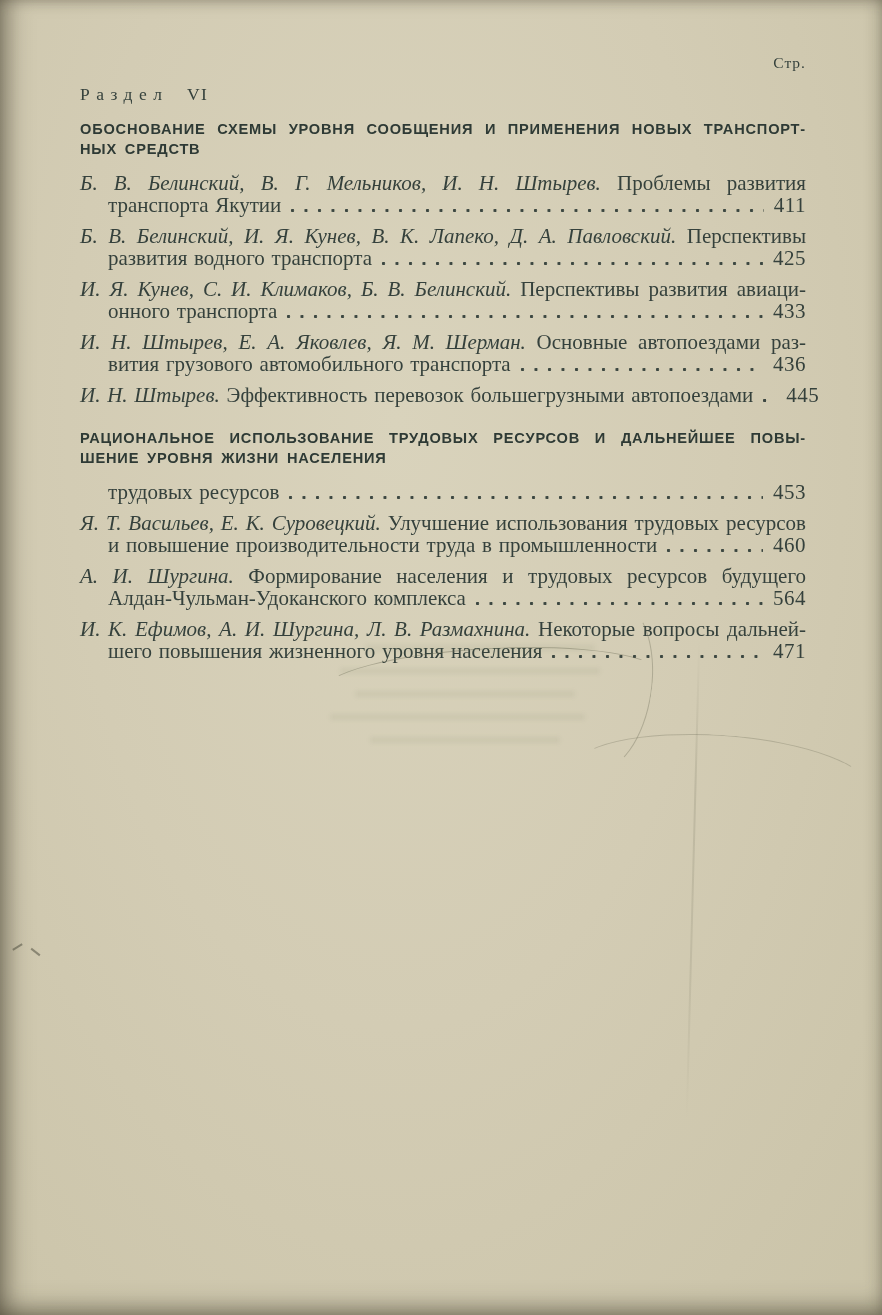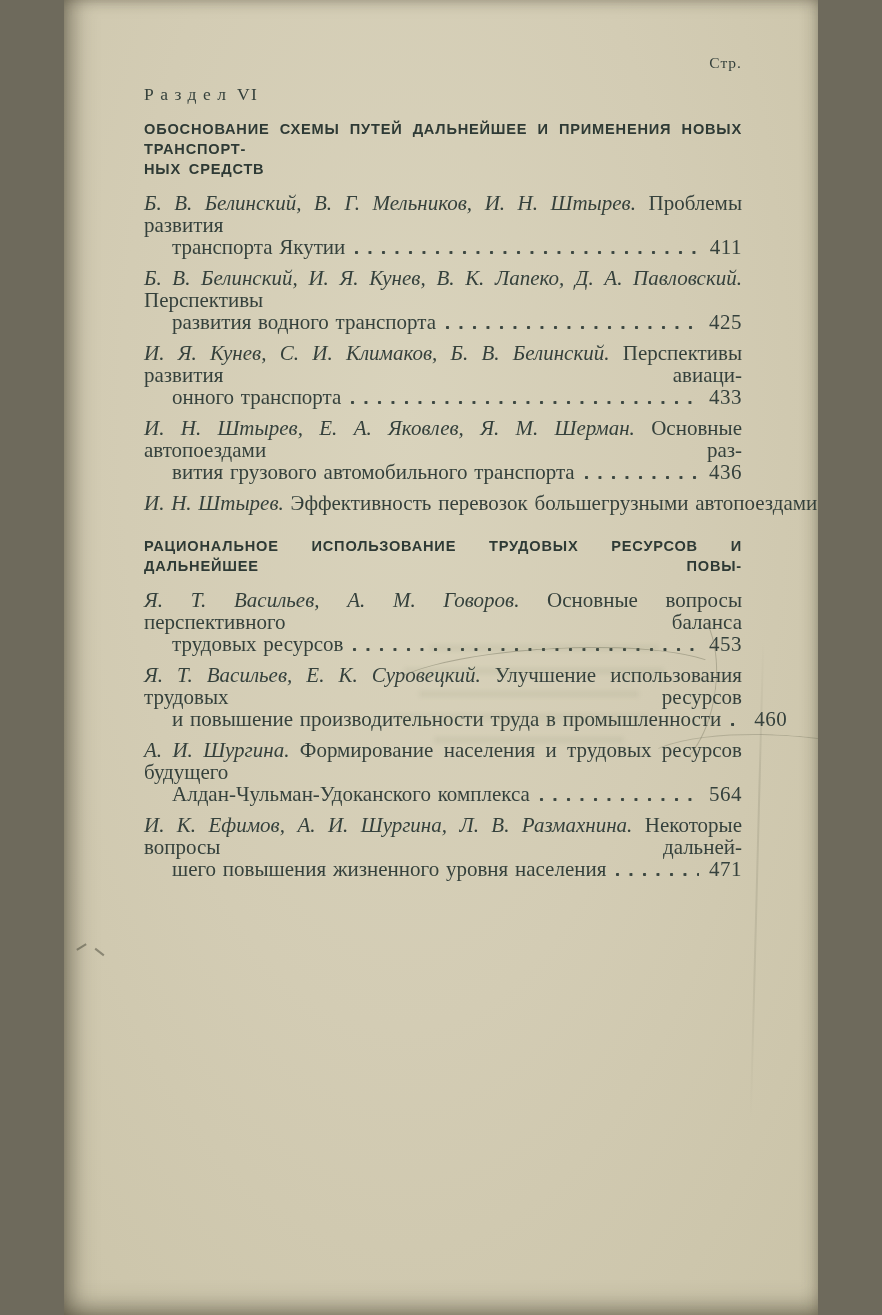--- a/index.html
+++ b/index.html
@@ -1,18 +1,18 @@
 <!DOCTYPE html>
 <html><head>
 <meta charset="utf-8">
 <style>
   html,body { margin:0; padding:0; background:#6e6a5c; }
   .page {
     position:relative;
-    width:754px; height:1315px;
+    width:882px; height:1315px;
     margin:0 auto;
     box-sizing:border-box;
     padding:54px 76px 0 80px;
     background: radial-gradient(ellipse at 45% 32%, #d9d3bc 0%, #d3ccb4 48%, #cac3a8 100%);
     box-shadow:
       inset 18px 0 26px -12px rgba(58,53,38,0.55),
       inset -8px 0 16px -8px rgba(58,53,38,0.28),
       inset 0 -16px 24px -10px rgba(58,53,38,0.50),
       inset 0 8px 14px -8px rgba(58,53,38,0.25);
     overflow:hidden;
@@ -22,21 +22,21 @@
 
   .str {
     text-align:right;
     font-size:15.5px;
     letter-spacing:1px;
     margin-bottom:12px;
   }
 
   .sec-head { margin:8px 0 14px; font-size:17.5px; }
   .sec-word { letter-spacing:6.5px; }
-  .sec-num  { margin-left:0; letter-spacing:1.5px; }
+  .sec-num  { margin-left:14px; letter-spacing:1.5px; }
 
   .sec-title {
     font-family:"Liberation Sans", sans-serif;
     font-weight:700;
     font-size:14.6px;
     line-height:20px;
     letter-spacing:0.8px;
     word-spacing:3px;
     color:#2e3a35;
     margin-bottom:13px;
@@ -86,21 +86,21 @@
 <div class="page">
 
   <div class="str">Стр.</div>
 
   <section>
     <div class="sec-head">
       <span class="sec-word">Раздел</span>
       <span class="sec-num">VI</span>
     </div>
     <div class="sec-title">
-      <div class="st-l1">ОБОСНОВАНИЕ СХЕМЫ ПУТЕЙ ДАЛЬНЕЙШЕЕ И ПРИМЕНЕНИЯ НОВЫХ ТРАНСПОРТ-</div>
+      <div class="st-l1">ОБОСНОВАНИЕ СХЕМЫ УРОВНЯ СООБЩЕНИЯ И ПРИМЕНЕНИЯ НОВЫХ ТРАНСПОРТ-</div>
       <div class="st-l2">НЫХ СРЕДСТВ</div>
     </div>
 
     <div class="entry">
       <p class="l1"><i class="au">Б. В. Белинский, В. Г. Мельников, И. Н. Штырев.</i> <span class="ti">Проблемы развития</span></p>
       <p class="l2">
           <span class="ti">транспорта Якутии</span>
           <span class="leader"></span>
           <span class="pg">411</span>
         </p>
@@ -138,24 +138,24 @@
           <span class="ti"><i class="au">И. Н. Штырев.</i> <span>Эффективность перевозок большегрузными автопоездами</span></span>
           <span class="leader"></span>
           <span class="pg">445</span>
         </p>
     </div>
   </section>
 
   <section class="sec7">
     <div class="sec-title">
       <div class="st-l1">РАЦИОНАЛЬНОЕ ИСПОЛЬЗОВАНИЕ ТРУДОВЫХ РЕСУРСОВ И ДАЛЬНЕЙШЕЕ ПОВЫ-</div>
-    </div>
-
-    <div class="entry">
-      <p class="l1"><i class="au">Я. Т. Васильев, А. М. Говоров.</i> <span class="ti">Основные вопросы перспективного баланса</span></p>
+      <div class="st-l2">ШЕНИЕ УРОВНЯ ЖИЗНИ НАСЕЛЕНИЯ</div>
+    </div>
+
+    <div class="entry">
       <p class="l2">
           <span class="ti">трудовых ресурсов</span>
           <span class="leader"></span>
           <span class="pg">453</span>
         </p>
     </div>
 
     <div class="entry">
       <p class="l1"><i class="au">Я. Т. Васильев, Е. К. Суровецкий.</i> <span class="ti">Улучшение использования трудовых ресурсов</span></p>
       <p class="l2">

